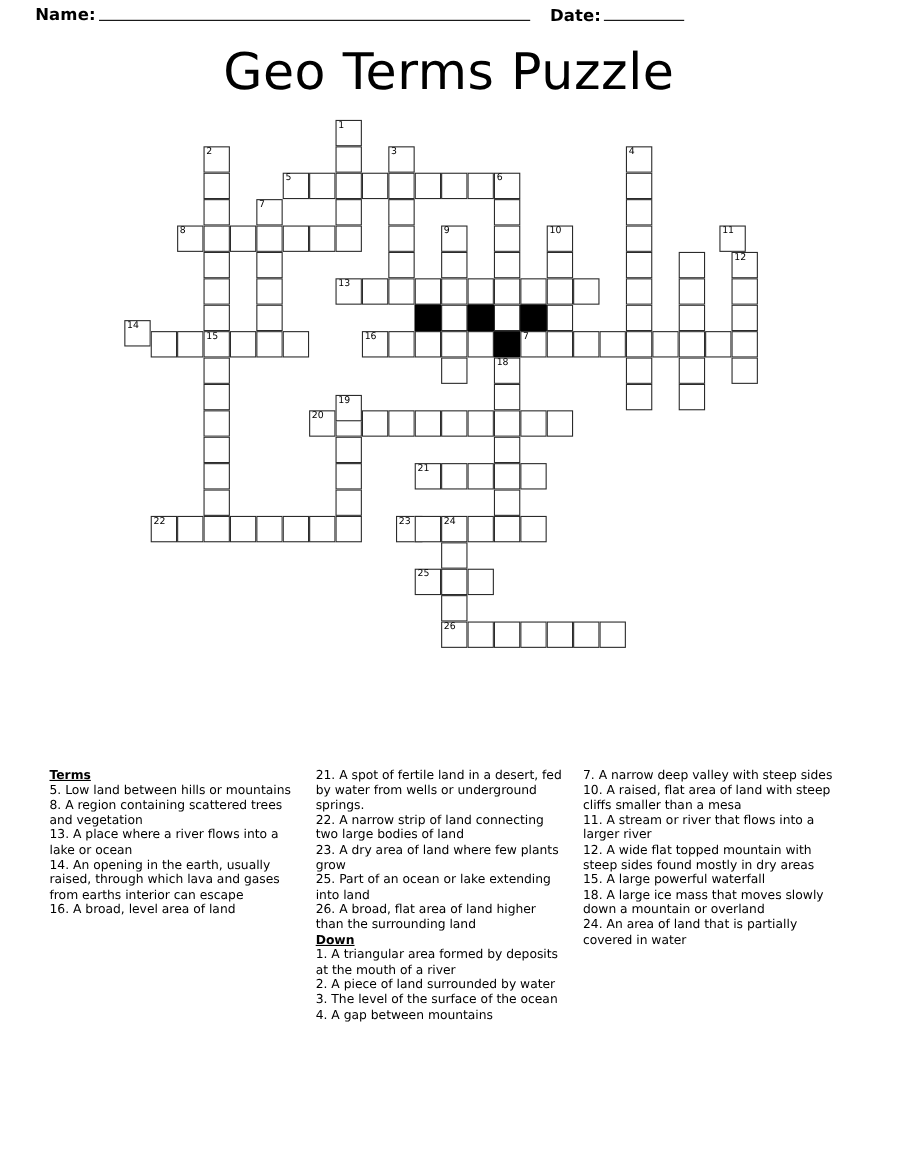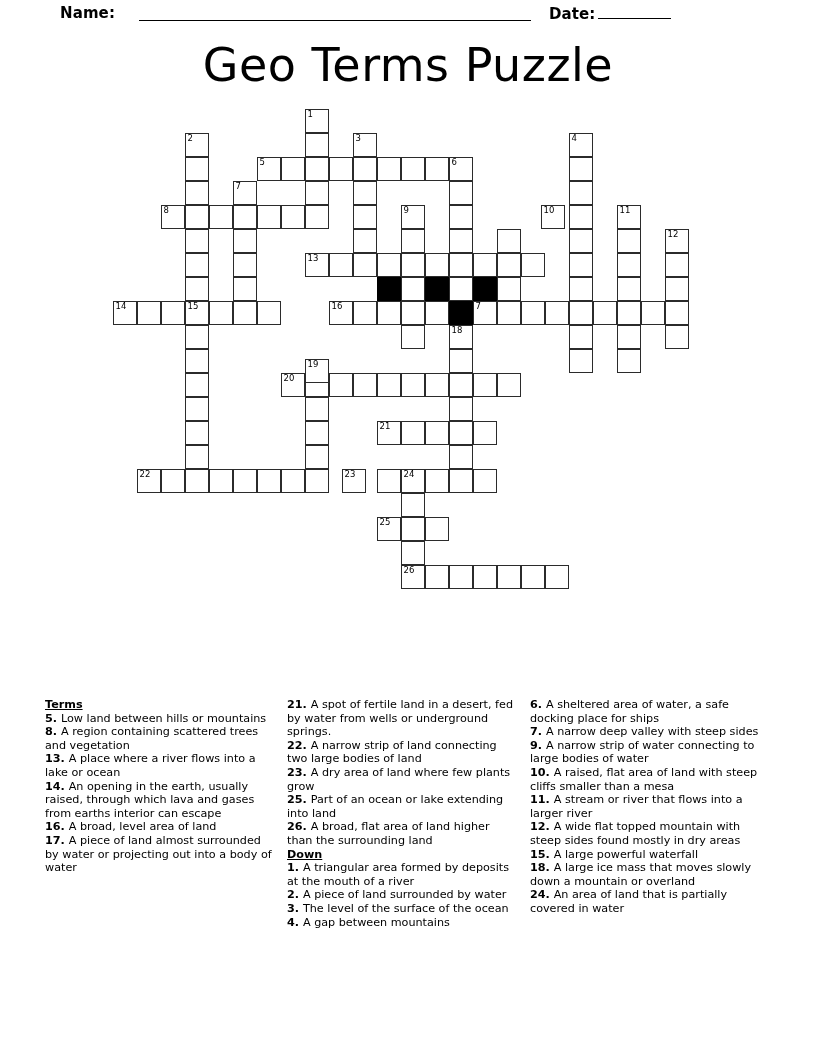--- a/index.html
+++ b/index.html
@@ -33,21 +33,21 @@
     font-weight: bold;
     letter-spacing: 0.1px;
     white-space: nowrap;
   }
   .hdr-rule {
     display: inline-block;
     border-bottom: 1.4px solid #000;
     height: 14px;
     margin-left: 3px;
   }
-  #name-block { margin-left: 60px; display: flex; align-items: center; gap: 21px; }
+  #name-block { margin-left: 32px; display: flex; align-items: flex-start; }
   #date-block { margin-left: 18px; display: flex; align-items: baseline; }
   #name-rule { width: 392px; }
   #date-rule { width: 73px; }
 
   
   #puzzle-title {
     position: absolute;
     left: 0;
     top: 38px;
     width: 816px;
@@ -111,21 +111,21 @@
     text-decoration: underline;
     line-height: 13.6px;
     margin: 0 0 0 0;
   }
   .clue {
     font-size: 11.2px;
     line-height: 13.6px;
     margin: 0;
     text-align: left;
   }
-  .clue .cnum { font-weight: bold; }
+  .clue .cnum { font-weight: normal; }
 </style>
 </head>
 <body>
 
 <div id="header-row">
   <div id="name-block">
     <span class="hdr-label">Name:</span>
     <span class="hdr-rule" id="name-rule"></span>
   </div>
   <div id="date-block">
@@ -161,21 +161,21 @@
     </div>
     <div class="cell" style="left: 329px; top: 253px;"></div>
     <div class="cell" style="left: 353px; top: 253px;"></div>
     <div class="cell" style="left: 377px; top: 253px;"></div>
     <div class="cell" style="left: 401px; top: 253px;"></div>
     <div class="cell" style="left: 425px; top: 253px;"></div>
     <div class="cell" style="left: 449px; top: 253px;"></div>
     <div class="cell" style="left: 473px; top: 253px;"></div>
     <div class="cell" style="left: 497px; top: 253px;"></div>
     <div class="cell" style="left: 521px; top: 253px;"></div>
-    <div class="cell" style="left: 113px; top: 301px;">
+    <div class="cell" style="left: 113px; top: 291px;">
       <span class="num">14</span>
     </div>
     <div class="cell" style="left: 137px; top: 301px;"></div>
     <div class="cell" style="left: 161px; top: 301px;"></div>
     <div class="cell" style="left: 185px; top: 301px;">
       <span class="num">15</span>
     </div>
     <div class="cell" style="left: 209px; top: 301px;"></div>
     <div class="cell" style="left: 233px; top: 301px;"></div>
     <div class="cell" style="left: 257px; top: 301px;"></div>
@@ -219,21 +219,21 @@
     <div class="cell" style="left: 473px; top: 421px;"></div>
     <div class="cell" style="left: 137px; top: 469px;">
       <span class="num">22</span>
     </div>
     <div class="cell" style="left: 161px; top: 469px;"></div>
     <div class="cell" style="left: 185px; top: 469px;"></div>
     <div class="cell" style="left: 209px; top: 469px;"></div>
     <div class="cell" style="left: 233px; top: 469px;"></div>
     <div class="cell" style="left: 257px; top: 469px;"></div>
     <div class="cell" style="left: 281px; top: 469px;"></div>
-    <div class="cell" style="left: 342px; top: 469px;">
+    <div class="cell" style="left: 360px; top: 469px;">
       <span class="num">23</span>
     </div>
     <div class="cell" style="left: 377px; top: 469px;"></div>
     <div class="cell" style="left: 401px; top: 469px;">
       <span class="num">24</span>
     </div>
     <div class="cell" style="left: 425px; top: 469px;"></div>
     <div class="cell" style="left: 449px; top: 469px;"></div>
     <div class="cell" style="left: 473px; top: 469px;"></div>
     <div class="cell" style="left: 377px; top: 517px;">
@@ -292,26 +292,26 @@
     </div>
     <div class="cell" style="left: 233px; top: 229px;"></div>
     <div class="cell" style="left: 233px; top: 253px;"></div>
     <div class="cell" style="left: 233px; top: 277px;"></div>
     <div class="cell" style="left: 401px; top: 205px;">
       <span class="num">9</span>
     </div>
     <div class="cell" style="left: 401px; top: 229px;"></div>
     <div class="cell" style="left: 401px; top: 277px;"></div>
     <div class="cell" style="left: 401px; top: 325px;"></div>
-    <div class="cell" style="left: 497px; top: 205px; margin-left: 44px;">
+    <div class="cell" style="left: 497px; top: 205px;">
       <span class="num">10</span>
     </div>
     <div class="cell" style="left: 497px; top: 229px;"></div>
     <div class="cell" style="left: 497px; top: 277px;"></div>
-    <div class="cell" style="left: 617px; top: 205px;">
+    <div class="cell" style="left: 654px; top: 205px;">
       <span class="num">11</span>
     </div>
     <div class="cell" style="left: 617px; top: 229px;"></div>
     <div class="cell" style="left: 617px; top: 253px;"></div>
     <div class="cell" style="left: 617px; top: 277px;"></div>
     <div class="cell" style="left: 617px; top: 325px;"></div>
     <div class="cell" style="left: 617px; top: 349px;"></div>
     <div class="cell" style="left: 665px; top: 229px;">
       <span class="num">12</span>
     </div>
@@ -345,38 +345,35 @@
   </div>
 
 <div id="clues">
   <div class="clue-col col1" id="clue-col-1">
       <div class="clue-heading">Terms</div>
       <p class="clue"><span class="cnum">5. </span><span>Low land between hills or mountains</span></p>
       <p class="clue"><span class="cnum">8. </span><span>A region containing scattered trees and vegetation</span></p>
       <p class="clue"><span class="cnum">13. </span><span>A place where a river flows into a lake or ocean</span></p>
       <p class="clue"><span class="cnum">14. </span><span>An opening in the earth, usually raised, through which lava and gases from earths interior can escape</span></p>
       <p class="clue"><span class="cnum">16. </span><span>A broad, level area of land</span></p>
-      <p class="clue"><span class="cnum">17. </span><span>A piece of land almost surrounded by water or projecting out into a body of water</span></p>
     </div>
   <div class="clue-col col2" id="clue-col-2">
       <p class="clue"><span class="cnum">21. </span><span>A spot of fertile land in a desert, fed by water from wells or underground springs.</span></p>
       <p class="clue"><span class="cnum">22. </span><span>A narrow strip of land connecting two large bodies of land</span></p>
       <p class="clue"><span class="cnum">23. </span><span>A dry area of land where few plants grow</span></p>
       <p class="clue"><span class="cnum">25. </span><span>Part of an ocean or lake extending into land</span></p>
       <p class="clue"><span class="cnum">26. </span><span>A broad, flat area of land higher than the surrounding land</span></p>
       <div class="clue-heading">Down</div>
       <p class="clue"><span class="cnum">1. </span><span>A triangular area formed by deposits at the mouth of a river</span></p>
       <p class="clue"><span class="cnum">2. </span><span>A piece of land surrounded by water</span></p>
       <p class="clue"><span class="cnum">3. </span><span>The level of the surface of the ocean</span></p>
       <p class="clue"><span class="cnum">4. </span><span>A gap between mountains</span></p>
     </div>
   <div class="clue-col col3" id="clue-col-3">
-      <p class="clue"><span class="cnum">6. </span><span>A sheltered area of water, a safe docking place for ships</span></p>
       <p class="clue"><span class="cnum">7. </span><span>A narrow deep valley with steep sides</span></p>
-      <p class="clue"><span class="cnum">9. </span><span>A narrow strip of water connecting to large bodies of water</span></p>
       <p class="clue"><span class="cnum">10. </span><span>A raised, flat area of land with steep cliffs smaller than a mesa</span></p>
       <p class="clue"><span class="cnum">11. </span><span>A stream or river that flows into a larger river</span></p>
       <p class="clue"><span class="cnum">12. </span><span>A wide flat topped mountain with steep sides found mostly in dry areas</span></p>
       <p class="clue"><span class="cnum">15. </span><span>A large powerful waterfall</span></p>
       <p class="clue"><span class="cnum">18. </span><span>A large ice mass that moves slowly down a mountain or overland</span></p>
       <p class="clue"><span class="cnum">24. </span><span>An area of land that is partially covered in water</span></p>
     </div>
 </div>
 
 </body></html>

